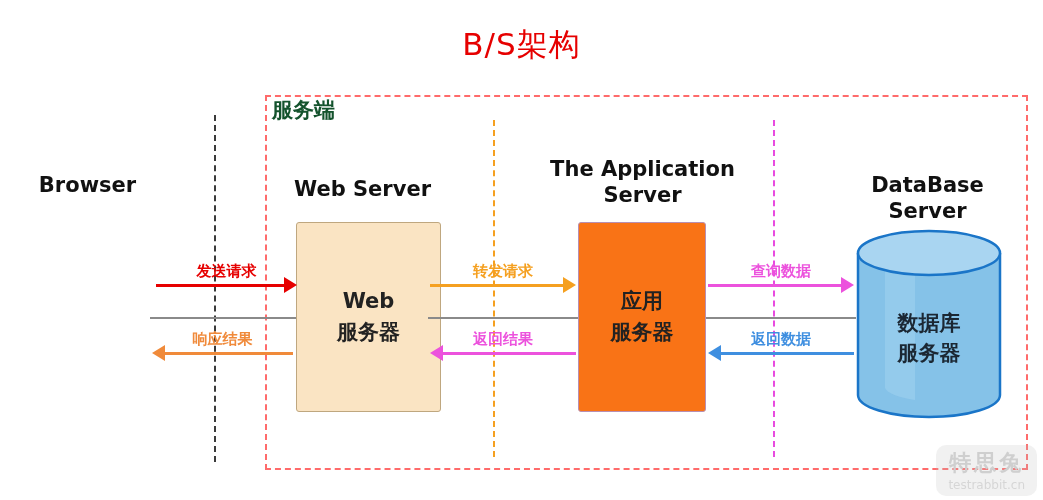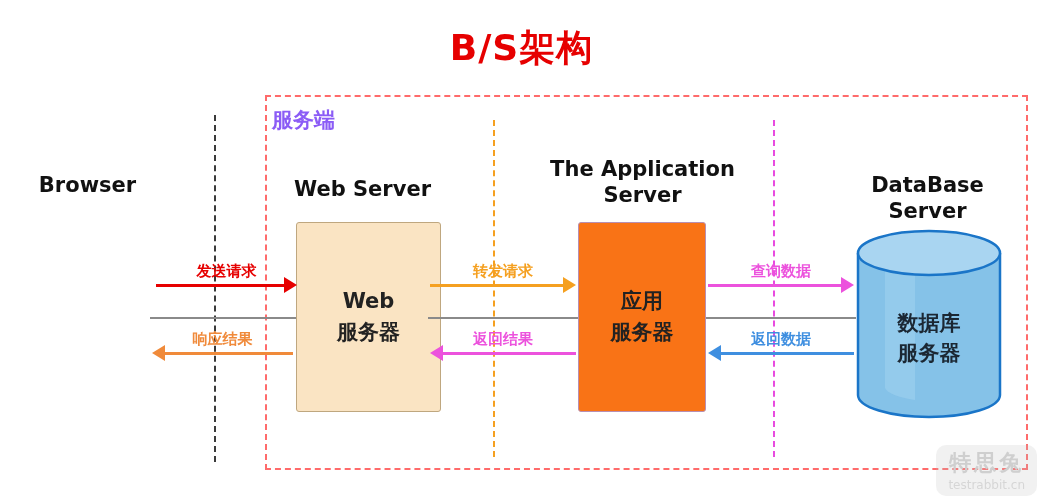--- a/index.html
+++ b/index.html
@@ -1,25 +1,25 @@
 <!DOCTYPE html>
 <html><head>
 <meta charset="utf-8">
 <style>
   html,body{margin:0;padding:0;background:#ffffff;}
   body{font-family:"DejaVu Sans","Liberation Sans",sans-serif;}
   .canvas{position:relative;width:1043px;height:500px;background:#ffffff;overflow:hidden;}
 
   .title{position:absolute;left:0;right:0;top:24px;text-align:center;
-         font-size:36px;font-weight:bold;color:#e60000;letter-spacing:1px;}
+         font-size:31px;font-weight:normal;color:#e60000;letter-spacing:1px;}
 
   .server-zone{position:absolute;left:265px;top:95px;width:763px;height:375px;
                border:2px dashed #ff6b6b;box-sizing:border-box;}
-  .server-zone-label{position:absolute;left:272px;top:106px;font-size:21px;
-                     font-weight:bold;color:#8b5cf6;}
+  .server-zone-label{position:absolute;left:272px;top:96px;font-size:21px;
+                     font-weight:bold;color:#14532d;}
 
   .vline{position:absolute;width:0;}
   .vline-black{left:214px;top:115px;height:347px;border-left:2px dashed #3a3a3a;}
   .vline-orange{left:493px;top:120px;height:337px;border-left:2px dashed #f5a020;}
   .vline-magenta{left:773px;top:120px;height:337px;border-left:2px dashed #e84ae0;}
 
   .node-label{position:absolute;text-align:center;font-size:21px;font-weight:bold;
               color:#111;line-height:26px;}
 
   .box{position:absolute;display:flex;flex-direction:column;align-items:center;

